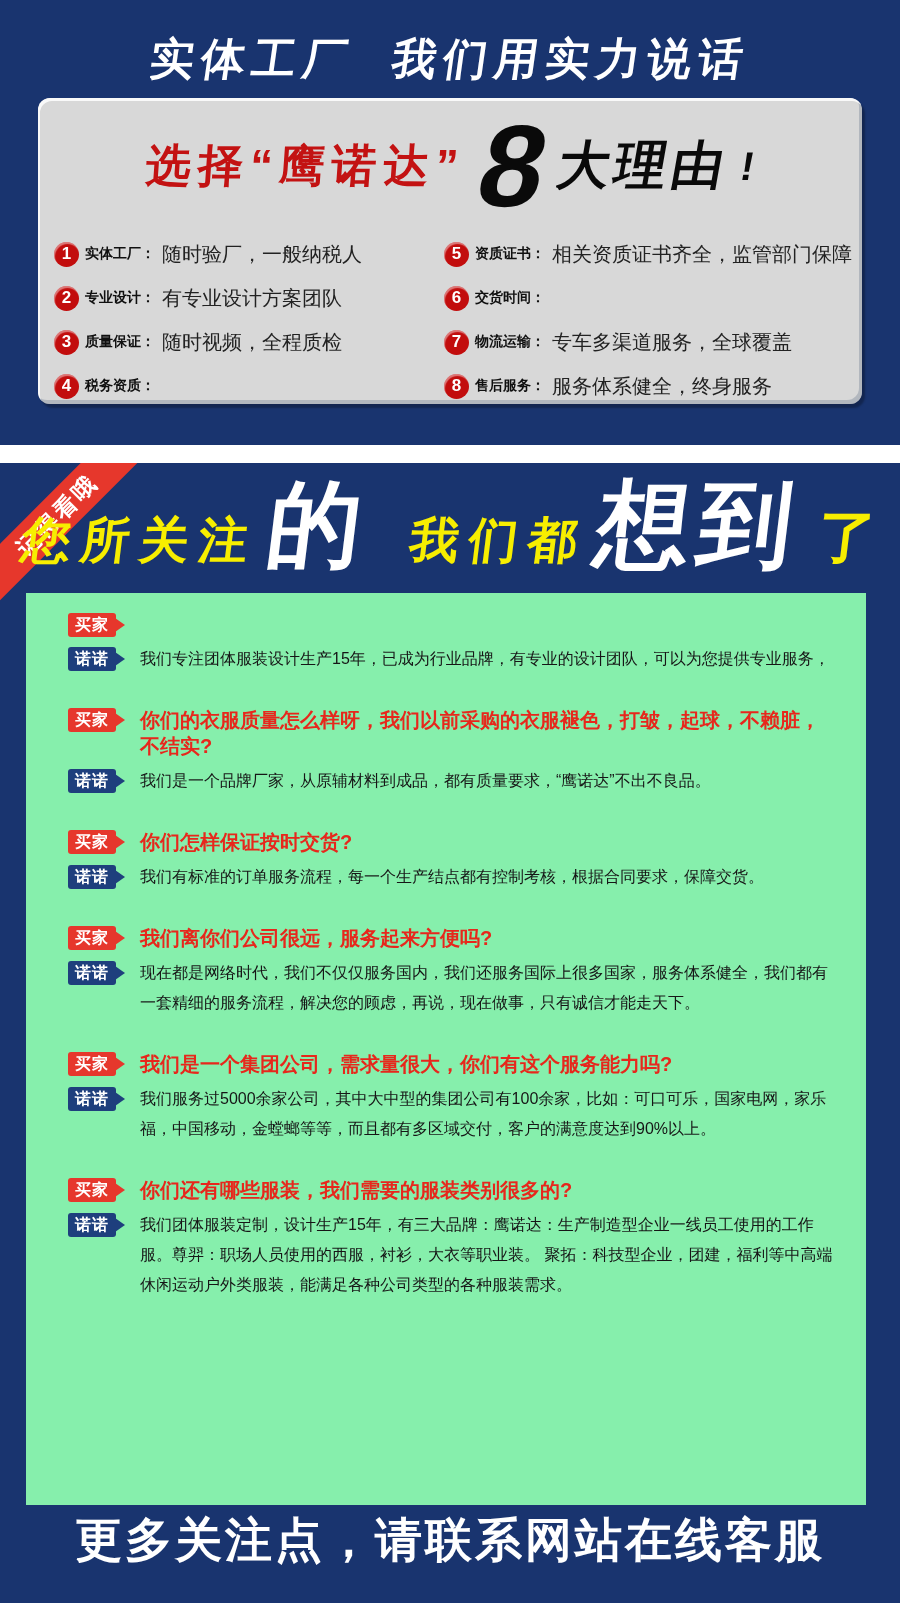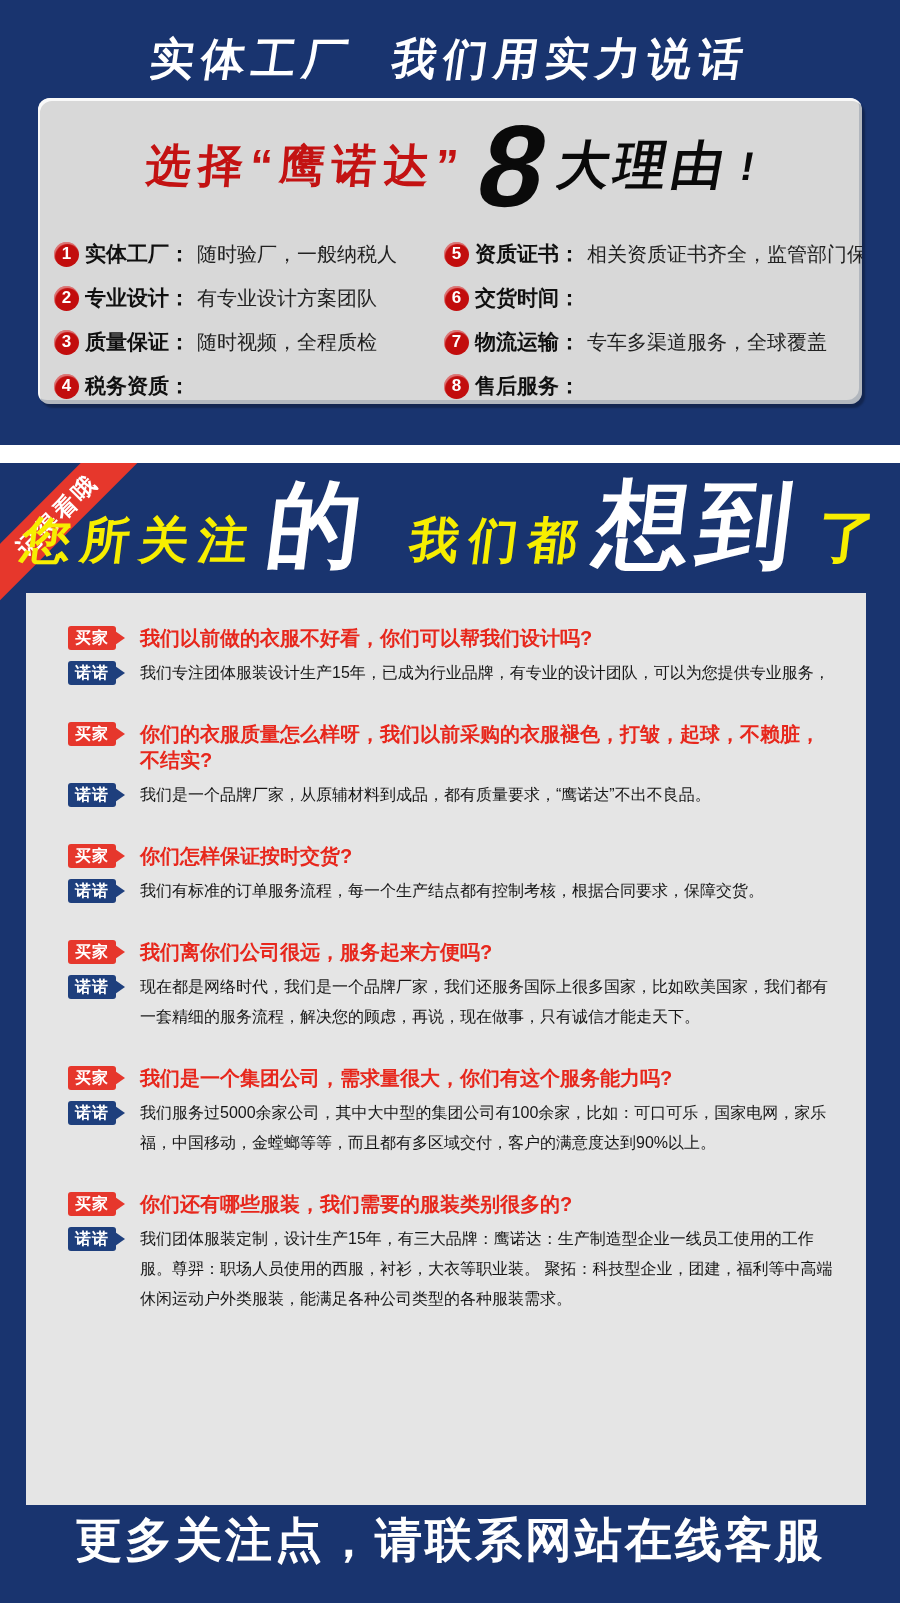--- a/index.html
+++ b/index.html
@@ -32,43 +32,43 @@
     display:grid; grid-template-columns:390px auto; grid-template-rows:repeat(4,44px);
     grid-auto-flow:column; padding:8px 8px 0 16px;
   }
   .reason { display:flex; align-items:center; white-space:nowrap; }
   .badge {
     flex:0 0 auto; width:25px; height:25px; border-radius:50%;
     background:#c20d0d; color:#fff; font-weight:bold; font-size:17px;
     display:flex; align-items:center; justify-content:center; margin-right:6px;
     box-shadow: inset 1px 2px 1px rgba(255,255,255,.45);
   }
-  .r-label { font-weight:bold; color:#101010; font-size:21px; }
+  .r-label { font-weight:bold; color:#101010; font-size:14px; }
   .r-text  { color:#222222; font-size:20px; margin-left:7px; }
   
   .gap { height:18px; background:#ffffff; }
   
   .sec2 { position:relative; height:1140px; background:#19346f; overflow:hidden; box-sizing:border-box; }
   .ribbon {
     position:absolute; left:-58px; top:32px; width:230px; height:40px;
     background:#e6372c; transform:rotate(-45deg);
     display:flex; align-items:center; justify-content:center;
     color:#ffffff; font-weight:bold; font-size:23px; letter-spacing:3px;
   }
   .headline {
     height:130px; display:flex; align-items:baseline; justify-content:center;
     transform:skewX(-7deg); padding-top:24px; box-sizing:border-box;
   }
   .hl-y  { color:#f7ee00; font-size:49px; font-weight:bold; letter-spacing:10px; }
   .hl-w  { color:#ffffff; font-size:94px; font-weight:bold; letter-spacing:8px; line-height:.8; margin:0 8px; }
   .hl-sp { margin-left:34px; }
   .hl-y2 { color:#f7ee00; font-size:58px; font-weight:bold; margin-left:10px; }
   .panel {
-    margin:0 34px 0 26px; height:912px; background:#e5e5e5;
-    padding:32px 28px 0 42px; box-sizing:border-box; overflow:hidden;
+    margin:0 34px 0 26px; height:912px; background:#86efac;
+    padding:19px 28px 0 42px; box-sizing:border-box; overflow:hidden;
   }
   .qa { margin-bottom:33px; }
   .qrow, .arow { display:flex; align-items:flex-start; }
   .qrow { margin-bottom:9px; }
   .tag {
     flex:0 0 auto; width:48px; height:24px; margin-right:24px; margin-top:1px;
     border-radius:3px; position:relative;
     color:#ffffff; font-size:16px; font-weight:bold;
     display:flex; align-items:center; justify-content:center; letter-spacing:1px;
   }
@@ -139,20 +139,21 @@
 
         <div class="reason">
           <span class="badge">7</span>
           <span class="r-label">物流运输：</span>
           <span class="r-text">专车多渠道服务，全球覆盖</span>
         </div>
 
         <div class="reason">
           <span class="badge">8</span>
           <span class="r-label">售后服务：</span>
+          <span class="r-text">服务体系健全，终身服务</span>
         </div>
 
     </div>
   </div>
 </div>
 
 <div class="gap"></div>
 
 <div class="sec2">
   <div class="ribbon">记得看哦</div>
@@ -163,21 +164,20 @@
     <span class="hl-y hl-sp">我们都</span>
     <span class="hl-w">想到</span>
     <span class="hl-y2">了</span>
   </div>
 
   <div class="panel">
 
       <div class="qa">
         <div class="qrow">
           <span class="tag buyer">买家</span>
-          <div class="qtext">我们以前做的衣服不好看，你们可以帮我们设计吗?</div>
         </div>
         <div class="arow">
           <span class="tag seller">诺诺</span>
           <div class="atext">我们专注团体服装设计生产15年，已成为行业品牌，有专业的设计团队，可以为您提供专业服务，</div>
         </div>
       </div>
 
       <div class="qa">
         <div class="qrow">
           <span class="tag buyer">买家</span>
@@ -200,21 +200,21 @@
         </div>
       </div>
 
       <div class="qa">
         <div class="qrow">
           <span class="tag buyer">买家</span>
           <div class="qtext">我们离你们公司很远，服务起来方便吗?</div>
         </div>
         <div class="arow">
           <span class="tag seller">诺诺</span>
-          <div class="atext">现在都是网络时代，我们是一个品牌厂家，我们还服务国际上很多国家，比如欧美国家，我们都有一套精细的服务流程，解决您的顾虑，再说，现在做事，只有诚信才能走天下。</div>
+          <div class="atext">现在都是网络时代，我们不仅仅服务国内，我们还服务国际上很多国家，服务体系健全，我们都有一套精细的服务流程，解决您的顾虑，再说，现在做事，只有诚信才能走天下。</div>
         </div>
       </div>
 
       <div class="qa">
         <div class="qrow">
           <span class="tag buyer">买家</span>
           <div class="qtext">我们是一个集团公司，需求量很大，你们有这个服务能力吗?</div>
         </div>
         <div class="arow">
           <span class="tag seller">诺诺</span>

